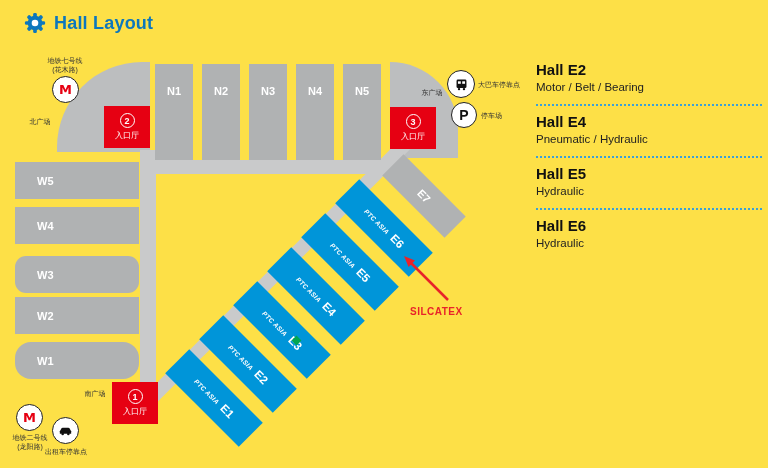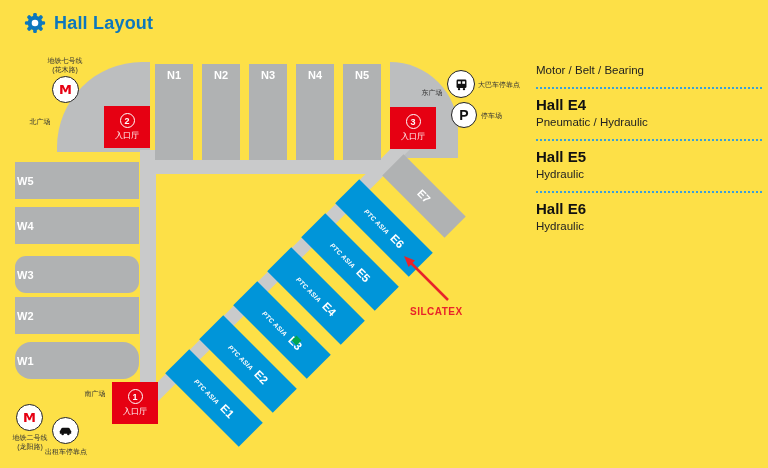--- a/index.html
+++ b/index.html
@@ -6,22 +6,22 @@
   .screen{position:relative;width:768px;height:468px;background:#fde047;overflow:hidden;
           font-family:"Liberation Sans",sans-serif;}
   
   .header{position:absolute;left:24px;top:12px;display:flex;align-items:center;gap:8px;z-index:9;}
   .page-title{font-size:18px;font-weight:bold;color:#0c77bd;letter-spacing:.2px;}
   
   .plaza{position:absolute;background:#bcbebf;}
   .corridor{position:absolute;background:#c9cacb;z-index:1;}
   .hall{position:absolute;background:#b0b2b3;color:#fff;font-weight:bold;box-sizing:border-box;z-index:2;}
   .nhall{width:38px;height:96px;top:64px;display:flex;justify-content:center;align-items:flex-start;
-         padding-top:5px;font-size:11px;}
-  .whall{left:15px;width:124px;height:37px;display:flex;align-items:center;padding-left:2px;font-size:11px;}
+         padding-top:21px;font-size:11px;}
+  .whall{left:15px;width:124px;height:37px;display:flex;align-items:center;padding-left:22px;font-size:11px;}
   .ehall{position:absolute;width:104px;height:34px;background:#0095d9;color:#fff;z-index:3;
          display:flex;align-items:center;justify-content:center;gap:5px;transform:rotate(45deg);}
   .ehall .brand{font-size:6.5px;font-weight:bold;font-style:italic;letter-spacing:.3px;white-space:nowrap;}
   .ehall .code{font-size:11.5px;font-weight:bold;}
   .e7hall{position:absolute;width:88px;height:30px;background:#b0b2b3;color:#fff;z-index:2;
           display:flex;align-items:center;justify-content:center;font-size:11px;font-weight:bold;
           transform:rotate(45deg);}
   .entrance{position:absolute;width:46px;height:42px;background:#e60012;z-index:5;
             display:flex;flex-direction:column;align-items:center;justify-content:center;gap:2px;}
   .badge{width:13px;height:13px;border:1px solid #fff;border-radius:50%;display:flex;align-items:center;
@@ -192,20 +192,21 @@
 
     <svg class="anno-svg" width="520" height="468">
       <line x1="448" y1="300" x2="411" y2="263" stroke="#e8232a" stroke-width="2.5"></line>
       <polygon points="404,256 415,260.6 408.6,267" fill="#e8232a"></polygon>
     </svg>
     <div class="anno-text" style="left:410px;top:306px;">SILCATEX</div>
   </div>
 
   <div class="legend">
     <div class="legend-item">
+      <div class="legend-hall">Hall E2</div>
       <div class="legend-desc">Motor / Belt / Bearing</div>
     </div>
     <div class="legend-item">
       <div class="legend-hall">Hall E4</div>
       <div class="legend-desc">Pneumatic / Hydraulic</div>
     </div>
     <div class="legend-item">
       <div class="legend-hall">Hall E5</div>
       <div class="legend-desc">Hydraulic</div>
     </div>

